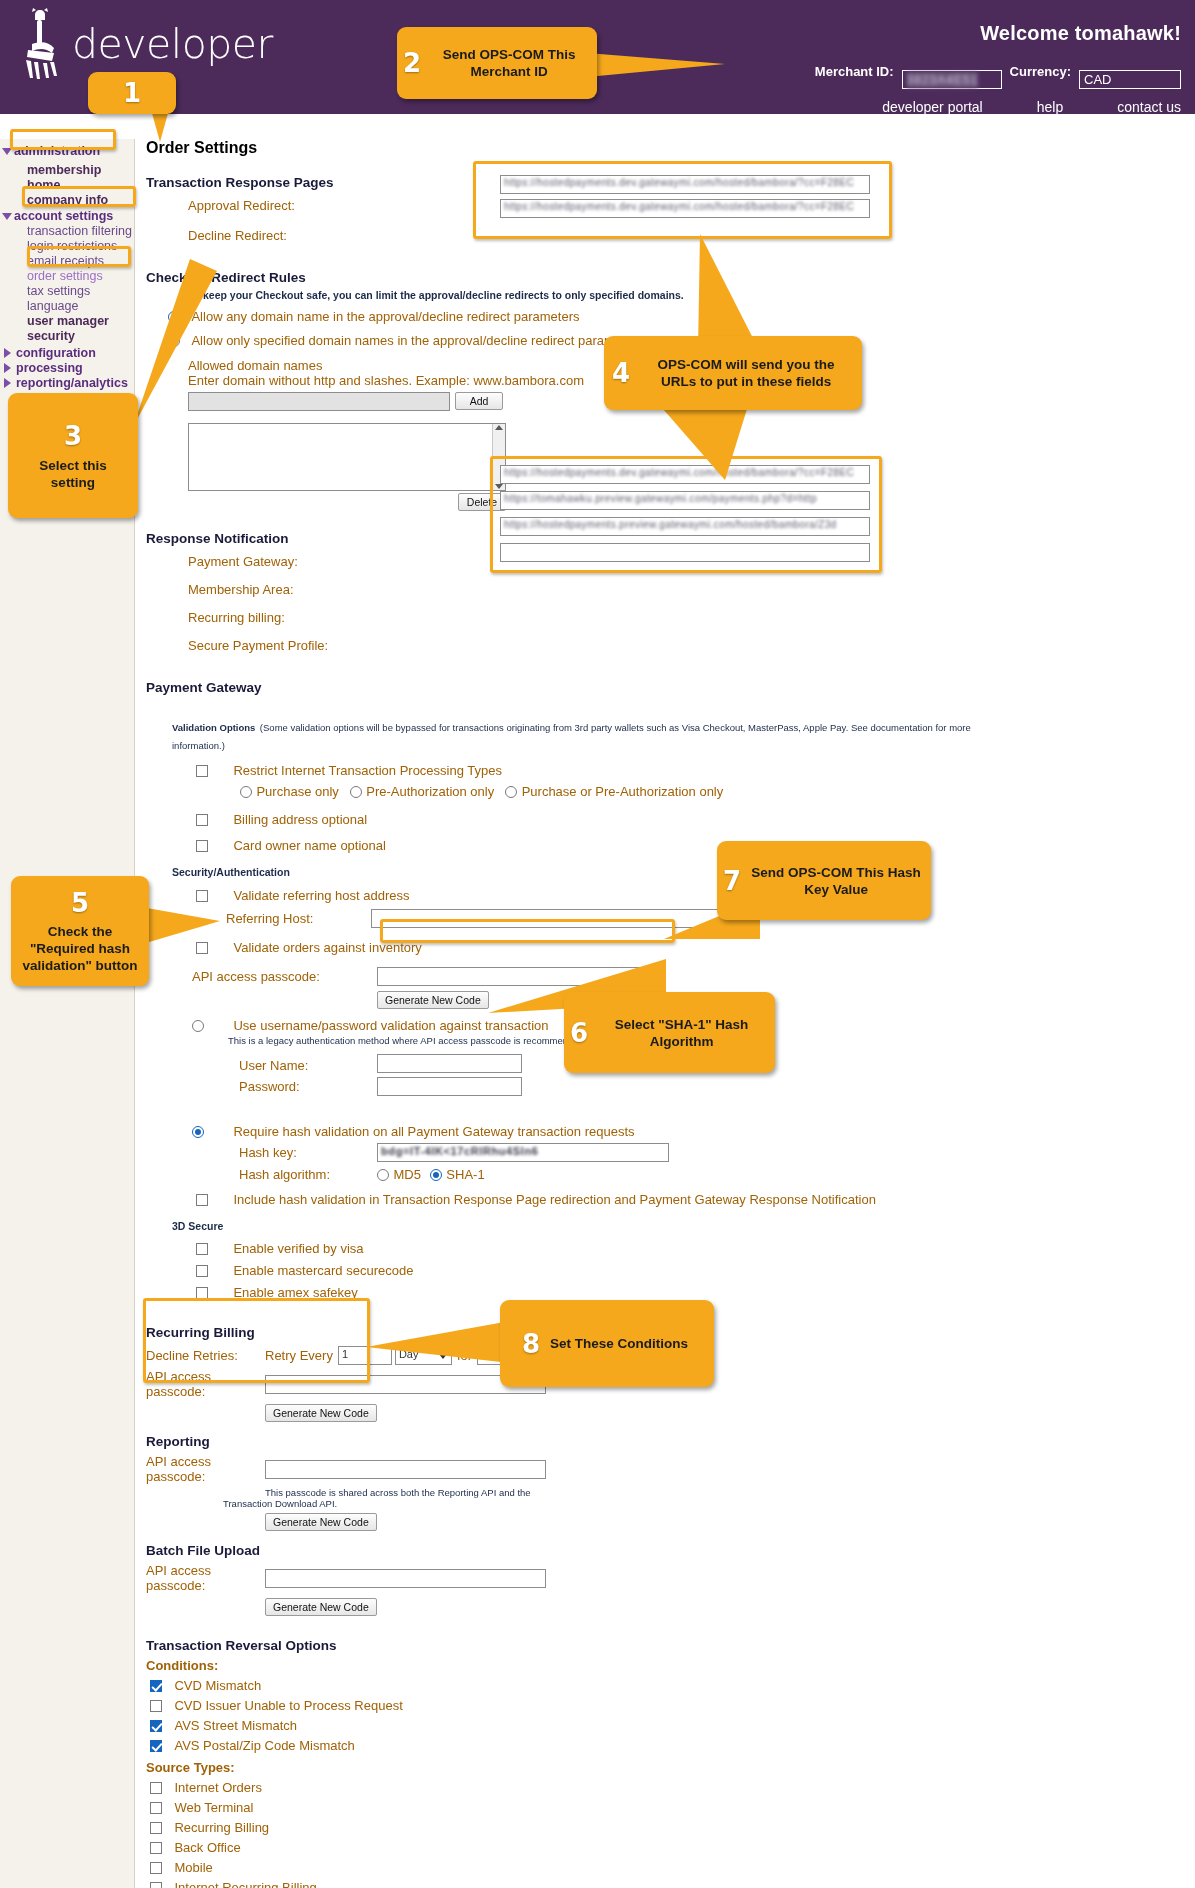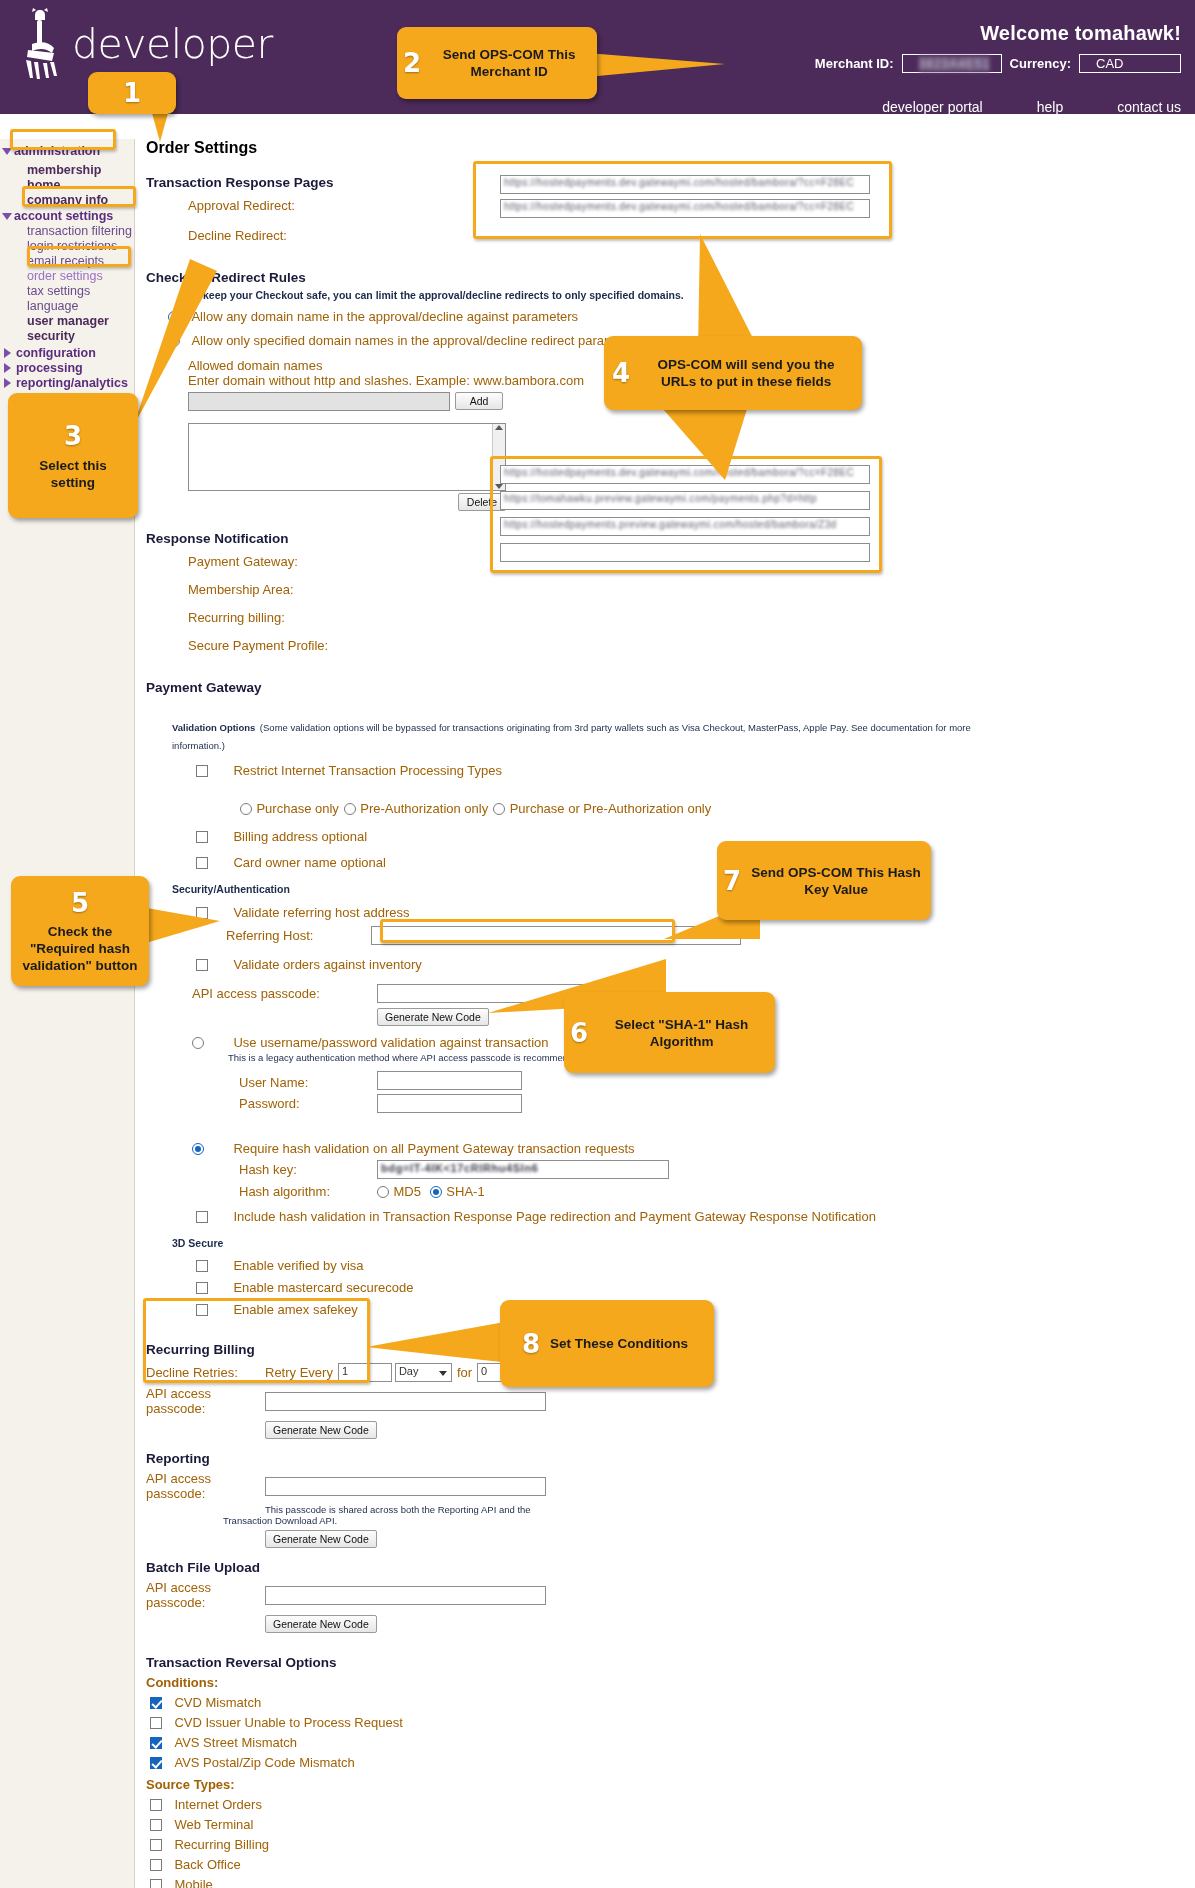--- a/index.html
+++ b/index.html
@@ -21,21 +21,21 @@
     font-family:"DejaVu Sans", sans-serif; font-weight:300;
   }
   .welcome {
     position:absolute; right:14px; top:22px; color:#ffffff;
     font-size:20px; font-weight:bold; letter-spacing:.2px;
   }
   .mid-row { position:absolute; right:14px; top:54px; display:flex; align-items:center; gap:8px; }
   .mid-lbl { color:#ffffff; font-size:13px; font-weight:bold; }
   .hdr-field {
     height:19px; background:#4c2a5a; border:1px solid #ffffff;
-    color:#ffffff; font-size:13px; padding:1px 16px; line-height:16px;
+    color:#ffffff; font-size:13px; padding:1px 4px; line-height:16px;margin-top:16px;
   }
   .blur-txt {
     filter: blur(2.1px); color:#cfcadd; background:#6a5379;
     letter-spacing:1px; font-size:12px; display:inline-block;
   }
   .nav-links { position:absolute; right:14px; top:99px; display:flex; gap:54px; }
   .nav-links span { color:#ffffff; font-size:14px; }
 
   
   .sidebar {
@@ -213,21 +213,21 @@
   <div style="margin-left:52px;margin-top:8px">
     <div class="lbl">Approval Redirect:</div>
     <div class="lbl" style="margin-top:15px">Decline Redirect:</div>
   </div>
 
   <div class="sec-h" style="margin-top:27px">Checkout Redirect Rules</div>
   <div class="small" style="margin-left:52px;margin-top:4px">To keep your Checkout safe, you can limit the approval/decline redirects to only specified domains.</div>
 
   <div style="margin-left:32px;margin-top:6px">
     <span class="rdo on"></span>
-    <span class="lbl" style="margin-left:7px">Allow any domain name in the approval/decline against parameters</span>
+    <span class="lbl" style="margin-left:7px">Allow any domain name in the approval/decline redirect parameters</span>
   </div>
   <div style="margin-left:32px;margin-top:6px">
     <span class="rdo"></span>
     <span class="lbl" style="margin-left:7px">Allow only specified domain names in the approval/decline redirect parameters</span>
   </div>
 
   <div style="margin-left:52px;margin-top:9px">
     <div class="lbl">Allowed domain names</div>
     <div class="lbl">Enter domain without http and slashes. Example: www.bambora.com</div>
     <div style="display:flex;align-items:flex-start;gap:5px;margin-top:4px">
@@ -257,21 +257,21 @@
 
   <div style="margin-left:36px;margin-top:22px;width:845px">
     <span class="tiny" style="font-weight:bold">Validation Options</span>
     <span class="tiny">(Some validation options will be bypassed for transactions originating from 3rd party wallets such as Visa Checkout, MasterPass, Apple Pay. See documentation for more information.)</span>
   </div>
 
   <div style="margin-left:60px;margin-top:8px">
     <span class="cbx"></span>
     <span class="lbl" style="margin-left:21px">Restrict Internet Transaction Processing Types</span>
   </div>
-  <div style="margin-left:104px;margin-top:20px;display:flex;align-items:flex-start;gap:5px">
+  <div style="margin-left:104px;margin-top:3px;display:flex;align-items:flex-start;gap:11px">
     <span>
       <span class="rdo"></span>
       <span class="lbl">Purchase only</span>
     </span>
     <span>
       <span class="rdo"></span>
       <span class="lbl">Pre-Authorization only</span>
     </span>
     <span>
       <span class="rdo"></span>

